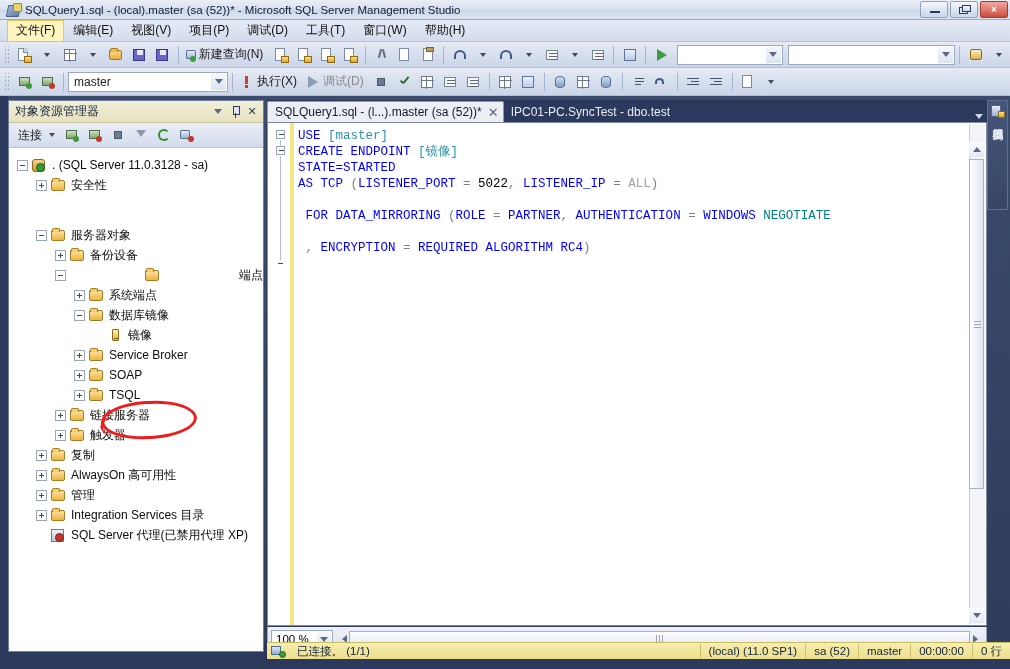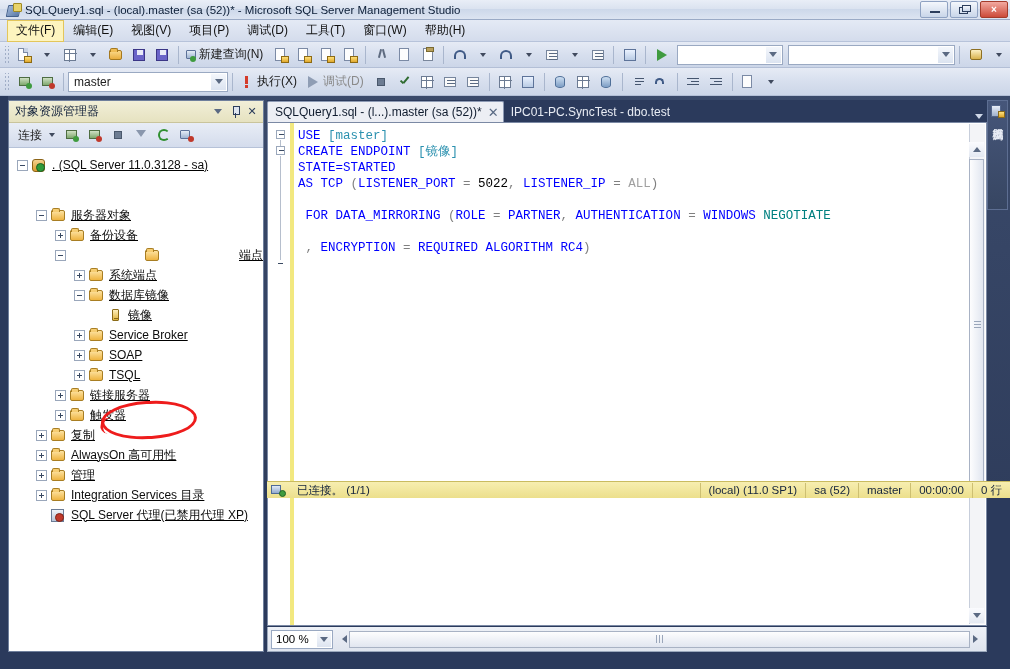--- a/index.html
+++ b/index.html
@@ -4,21 +4,21 @@
 <style>
   * { box-sizing: border-box; }
   html, body { margin:0; padding:0; }
   body {
     width:1010px; height:669px; overflow:hidden;
     font-family: "Liberation Sans", sans-serif;
     font-size:12px;
     background:#2b3a5c;
     -webkit-font-smoothing: none;
   }
-  #app { position:relative; width:1010px; height:498px; background:#33415f;
+  #app { position:relative; width:1010px; height:659px; background:#33415f;
          background:linear-gradient(180deg,#3d4d6e 0%,#2f3d5c 100%); }
 
   
   .titlebar { position:absolute; left:0; top:0; width:1010px; height:20px;
       background:linear-gradient(180deg,#e9eef7 0%,#dbe3f0 45%,#cdd8ea 50%,#dce4f1 100%);
       border-bottom:1px solid #9aaac6; display:flex; align-items:center; }
   .tb-icon { width:16px; height:14px; margin-left:5px; margin-right:4px; position:relative; }
   .tb-icon::before { content:""; position:absolute; left:2px; top:2px; width:11px; height:10px;
       background:linear-gradient(135deg,#9fb6d8,#5b7ba8); transform:skewX(-12deg);
       border:1px solid #44618c; border-radius:1px; }
@@ -129,21 +129,21 @@
   .oe-title { font-size:12px; color:#14233c; flex:1; white-space:nowrap; }
   .oe-hbtn { width:16px; height:16px; display:flex; align-items:center; justify-content:center;
       color:#2c3e5c; font-size:11px; margin-left:1px; }
   .pin { width:11px; height:12px; position:relative; }
   .pin::before { content:""; position:absolute; left:3px; top:0; width:5px; height:7px;
       border:1px solid #2c3e5c; background:#dde4ef; }
   .pin::after { content:""; position:absolute; left:5px; top:7px; width:1px; height:5px; background:#2c3e5c; }
   .oe-toolbar { height:25px; background:linear-gradient(180deg,#e8edf6,#d4dcec);
       border-bottom:1px solid #b6c2d8; display:flex; align-items:center; padding-left:5px; }
   .oe-tree { position:absolute; left:0; top:48px; right:0; bottom:0; background:#fff;
-      padding:6px 0 0 0; overflow:hidden;text-decoration:underline; }
+      padding:6px 0 0 0; overflow:hidden; }
 
   .node { display:flex; align-items:center; height:20px; white-space:nowrap; cursor:default; position:relative; }
   .exp { width:11px; height:11px; border:1px solid #9aa7bb; background:#fff; margin-right:3px;
       position:relative; flex:none; }
   .exp::before { content:""; position:absolute; left:2px; top:4px; width:5px; height:1px; background:#3a4a63; }
   .exp.plus::after { content:""; position:absolute; left:4px; top:2px; width:1px; height:5px; background:#3a4a63; }
   .exp.none { border:none; background:transparent; }
   .exp.none::before { display:none; }
   .nlabel { font-size:12px; color:#0c0c0c; }
   .nlabel.sel { background:#3399ff; color:#fff; padding:0 1px; outline:1px dotted #264f78; }
@@ -640,20 +640,27 @@
       </div>
     </div>
     <div class="oe-tree" id="oe-tree">
         <div class="node" style="padding-left: 8px;">
           <span class="exp "></span>
           <span class="nicon">
             <i class="srv"></i>
           </span>
           <span class="nlabel">. (SQL Server 11.0.3128 - sa)</span>
         </div>
+        <div class="node" style="padding-left: 27px;">
+          <span class="exp plus"></span>
+          <span class="nicon">
+            <i class="fold2"></i>
+          </span>
+          <span class="nlabel">安全性</span>
+        </div>
         <div class="node" style="padding-left: 27px; margin-top: 30px;">
           <span class="exp "></span>
           <span class="nicon">
             <i class="fold2"></i>
           </span>
           <span class="nlabel">服务器对象</span>
         </div>
         <div class="node" style="padding-left: 46px;">
           <span class="exp plus"></span>
           <span class="nicon">

